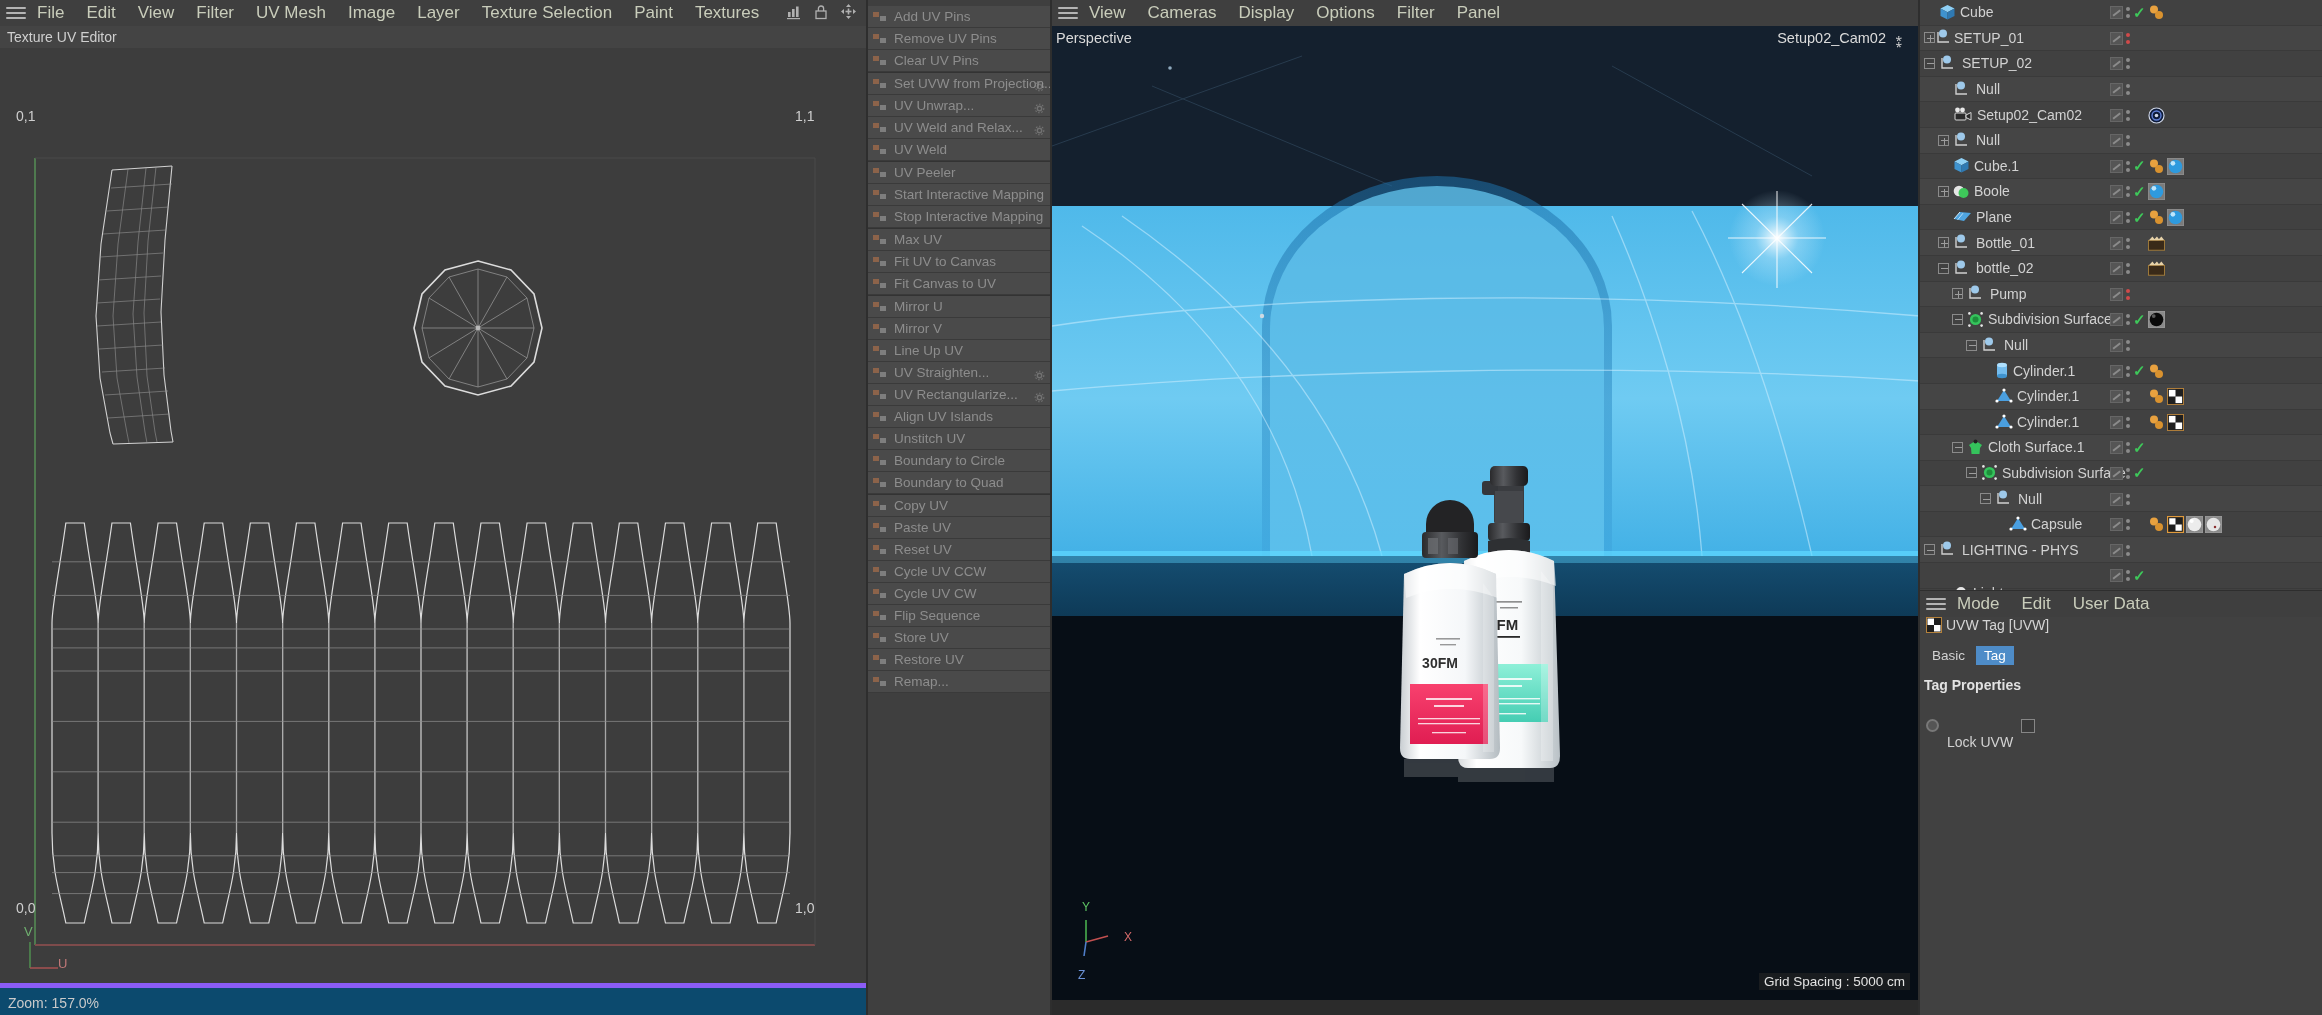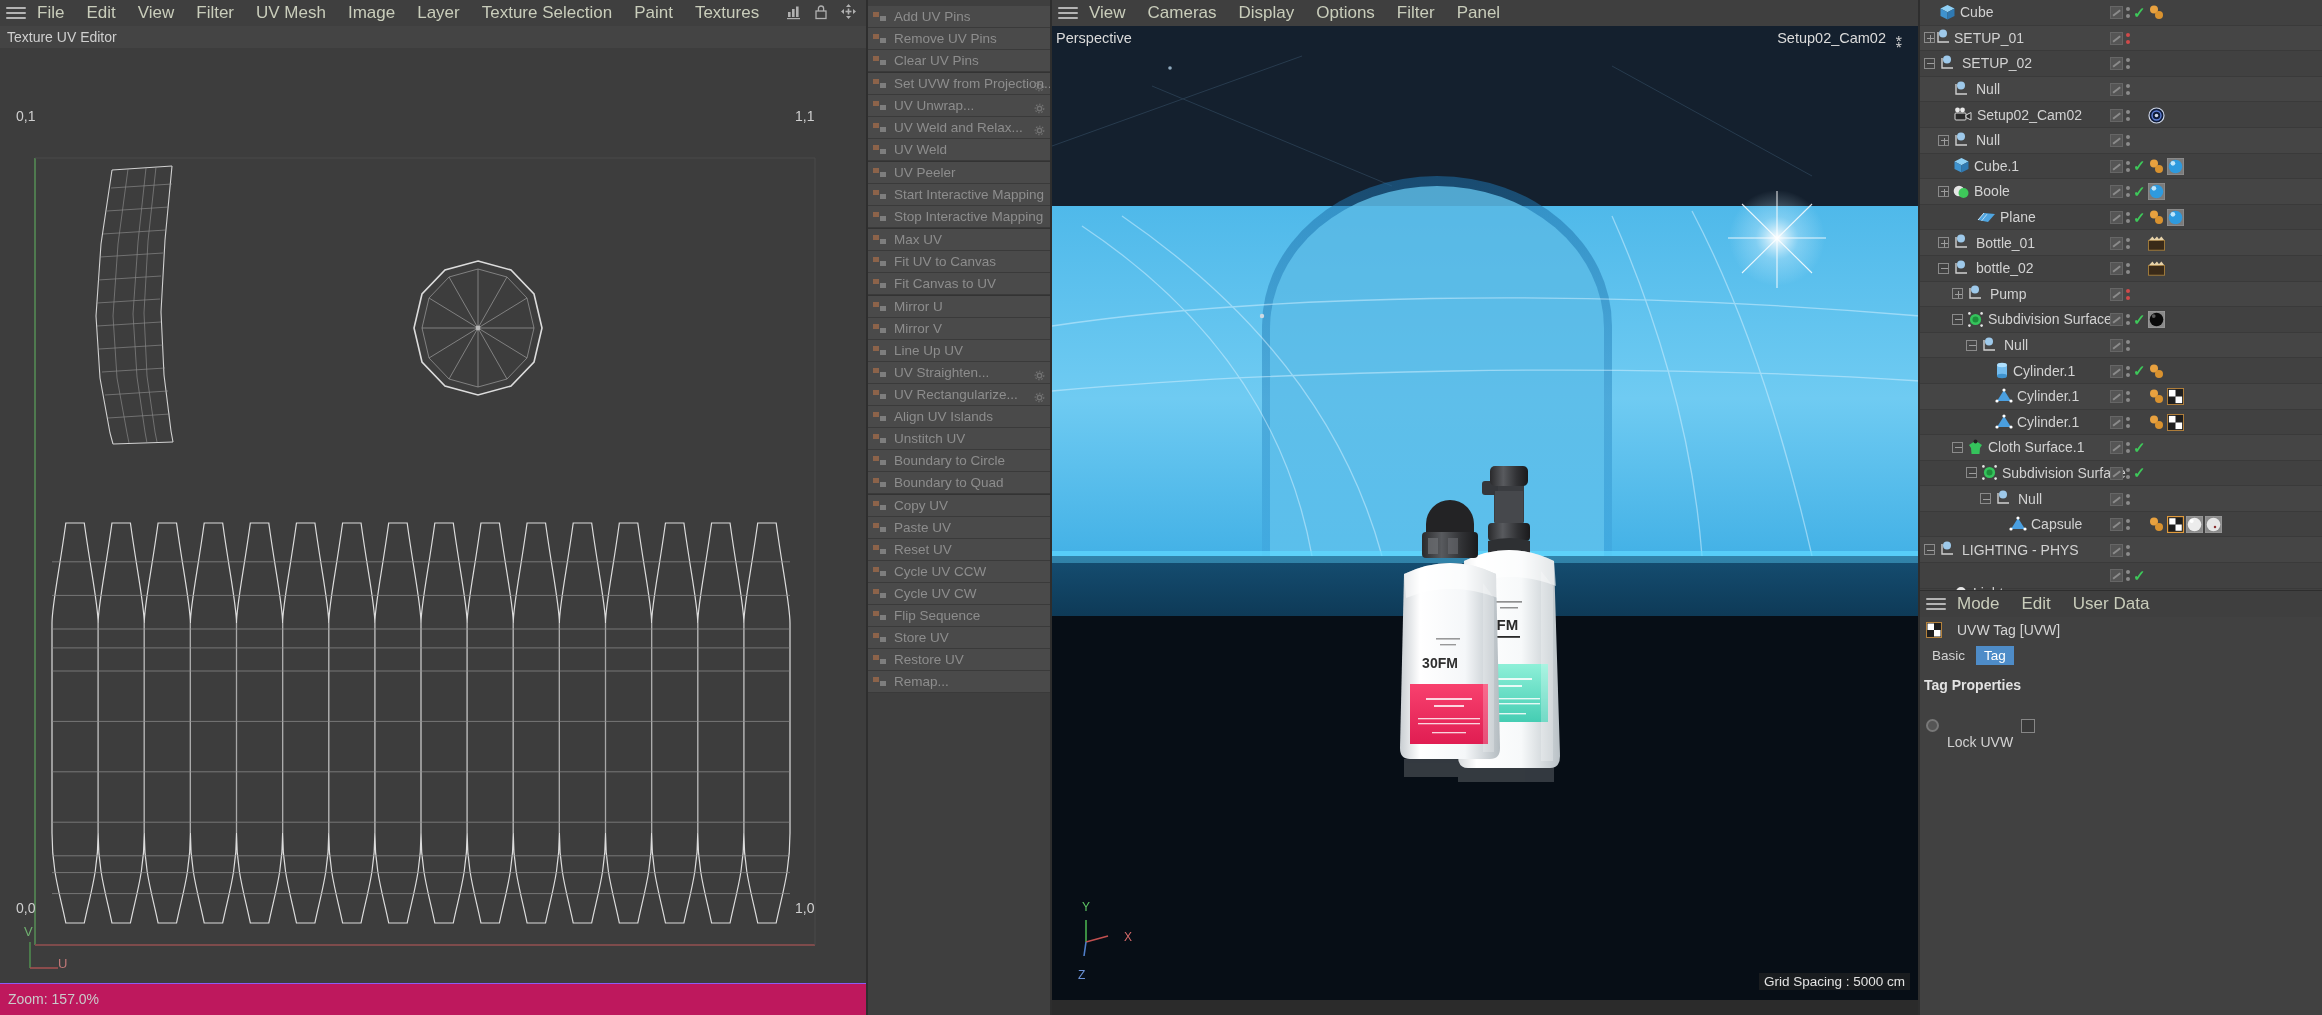--- a/index.html
+++ b/index.html
@@ -20,21 +20,21 @@
   
   #uv-panel { position:absolute; left:0; top:0; width:868px; height:797px; background:#3b3b3b; }
   #uv-menubar { position:absolute; left:0; top:0; width:868px; height:26px; background:#3f3f3f;
                 display:flex; align-items:center; padding-left:6px; }
   #uv-title-bar { position:absolute; left:0; top:26px; width:868px; height:22px; background:#444; }
   #uv-title-bar span { font-size:14px; color:#cfcfcf; padding-left:7px; line-height:22px; display:block;}
 
   #uv-canvas { position:absolute; left:0; top:48px; width:868px; height:935px; background:#3d3d3d; overflow:hidden; }
   #uv-canvas svg { display:block; }
 
-  #uv-status { position:absolute; left:0; top:983px; width:868px; height:32px; background:#be185d; border-top:1px solid #8b5cf6;}
+  #uv-status { position:absolute; left:0; top:983px; width:868px; height:32px; background:#0c4a6e; border-top:5px solid #8b5cf6;}
   #uv-status span { font-size:14px; color:#cacaca; line-height:30px; padding-left:8px; display:block;}
 
   
   #uv-cmds { position:absolute; left:868px; top:0; width:182px; height:1015px; background:#3f3f3f; padding-top:6px; }
   .cmd-group { border-top:1px solid #333; }
   .cmd-group:first-child { border-top:none; }
   .cmd { position:relative; height:22px; display:flex; align-items:center;
          background:#4a4a4a; border-bottom:1px solid #3a3a3a; padding-left:4px; }
   .cmd .ci { width:16px; height:14px; margin-right:6px; flex:0 0 16px; opacity:.55; }
   .cmd .lbl { font-size:13.5px; color:#8d8d8d; white-space:nowrap; overflow:hidden; }
@@ -68,21 +68,21 @@
   .vis { width:13px; height:13px; background:#555; border:1px solid #666; position:relative; flex:0 0 13px;}
   .vis:after{content:"";position:absolute;left:1px;top:5px;width:9px;height:1.5px;background:#8b8b8b;transform:rotate(-38deg);}
   .dots { display:flex; flex-direction:column; gap:3px; }
   .dots i { width:4px; height:4px; border-radius:50%; background:#8b8b8b; display:block; }
   .dots.red i { background:#d04a4a; }
   .check { color:#3ec85a; font-size:15px; font-weight:bold; line-height:10px; }
   .tagsq { width:17px; height:17px; flex:0 0 17px; }
 
   #am { position:absolute; left:0; top:590px; width:402px; height:425px; background:#414141; border-top:1px solid #2e2e2e;}
   #am-menubar { height:26px; background:#3f3f3f; display:flex; align-items:center; padding-left:6px; }
-  #am-objline { height:26px; display:flex; align-items:center; padding-left:6px; gap:15px; }
+  #am-objline { height:26px; display:flex; padding-left:6px; gap:4px; }
   #am-objline .lbl { font-size:14px; color:#d4d4d4; }
   #am-tabs { height:24px; display:flex; align-items:center; padding-left:4px; gap:3px; }
   .am-tab { font-size:13.5px; color:#d2d2d2; padding:2px 8px; }
   .am-tab.active { background:#4e8cc8; color:#fff; }
   #am-section { font-size:14px; font-weight:bold; color:#e2e2e2; padding:10px 0 4px 4px; }
   .am-prop { display:flex; align-items:center; gap:8px; padding:4px 0 0 6px; }
   .am-prop .dotcircle { width:13px; height:13px; border-radius:50%; border:2px solid #787878; background:#555; flex:0 0 13px;}
   .am-prop .pname { font-size:14px; color:#d2d2d2;margin-top:33px; }
   .am-prop .cbox { width:14px; height:14px; border:1px solid #868686; background:#3a3a3a; }
 
@@ -851,21 +851,21 @@
             <span style="display:inline-flex;align-items:center;">
               <svg class="tagsq" width="19" height="19" viewBox="0 0 19 19">
                 <rect x="0.5" y="0.5" width="18" height="18" fill="#7b7b7b" stroke="#8e8e8e"></rect>
                 <circle cx="9.5" cy="9.5" r="7.6" fill="#2e9ade"></circle>
                 <circle cx="6.6" cy="6" r="2.6" fill="#bfe6fb"></circle>
               </svg>
             </span>
           </div>
         </div>
         <div class="om-row">
-          <div style="display: flex; align-items: flex-end; gap: 4px; padding-left: 18px; margin-left: 24px;">
+          <div style="display: flex; align-items: flex-start; gap: 4px; padding-left: 18px;">
             <span style="width: 11px; flex: 0 0 11px;"></span>
             <span style="display: inline-flex; align-items: center;">
               <svg width="19" height="15" viewBox="0 0 19 15">
                 <path d="M1 10 L7 3 L18 4 L11 12 Z" fill="#4fa5e0"></path>
                 <path d="M1 10 L7 3" stroke="#cfe9fa" stroke-width="1"></path>
                 <path d="M4.5 11 L10 4.2" stroke="#cfe9fa" stroke-width=".8"></path>
               </svg>
             </span>
             <span class="om-name">Plane</span>
           </div>

